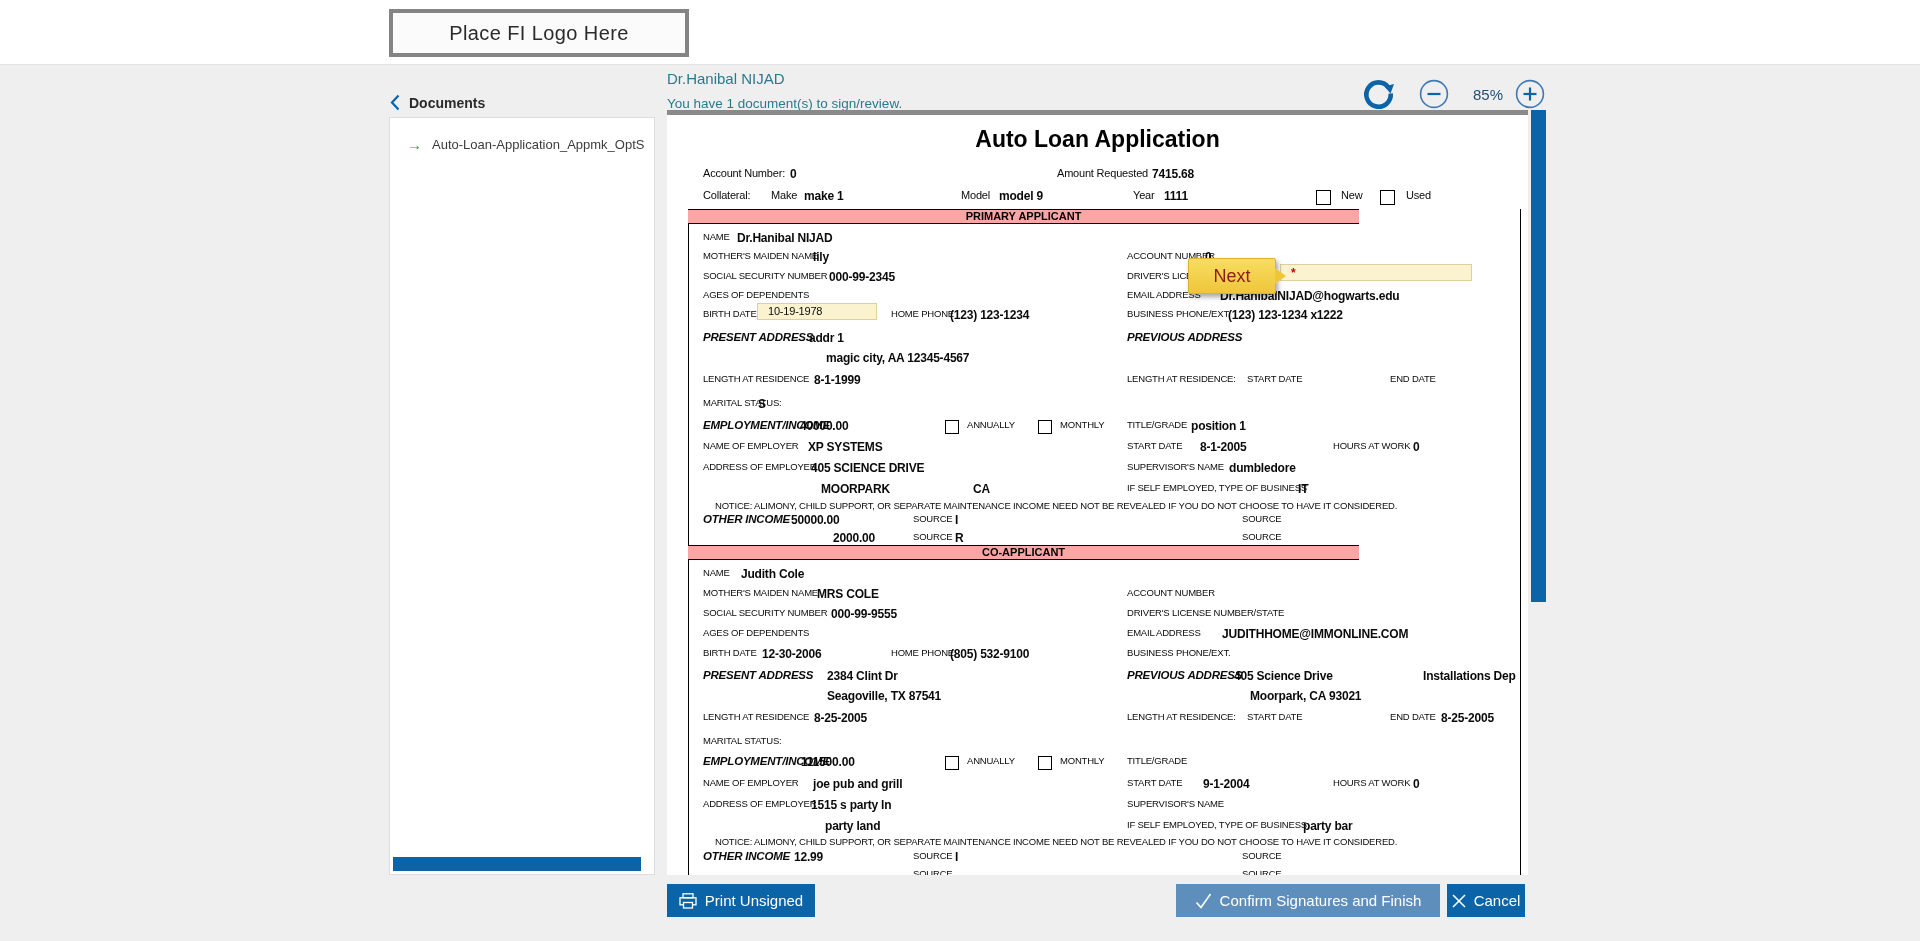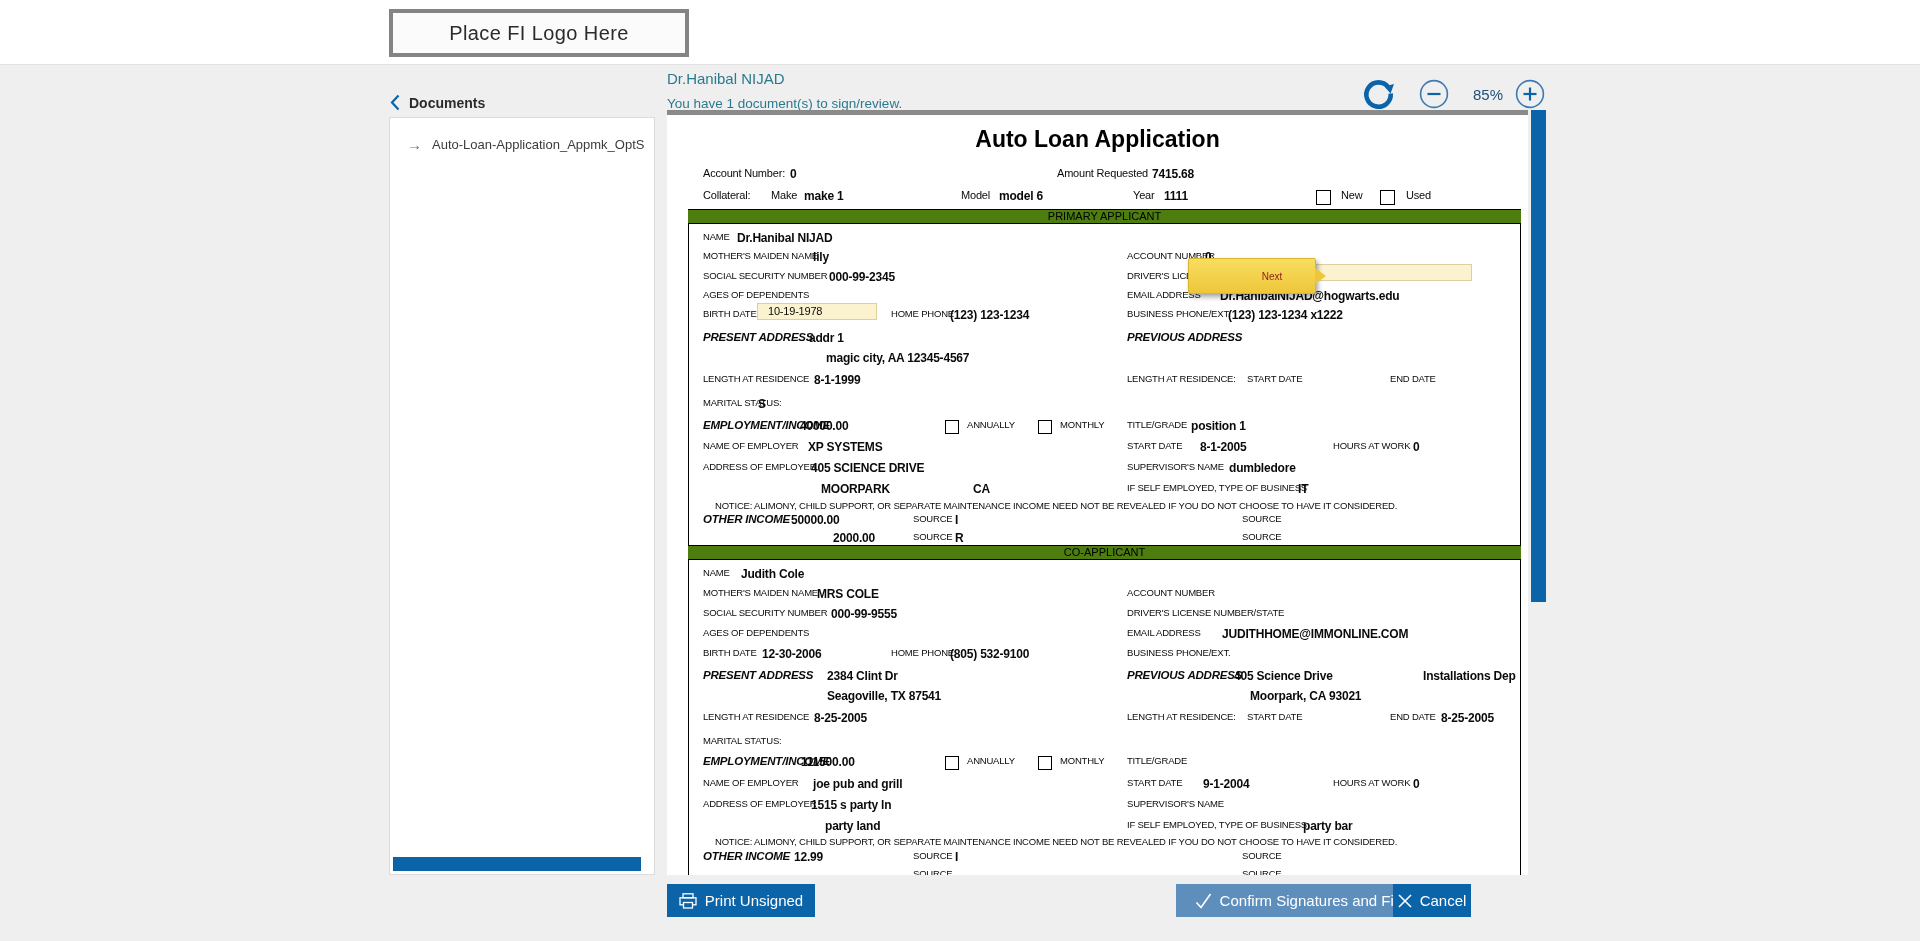--- a/index.html
+++ b/index.html
@@ -25,41 +25,41 @@
   .iconbtn{position:absolute;cursor:pointer;}
 
   .zoom-label{position:absolute;left:1463px;top:86px;width:50px;text-align:center;font-size:15px;color:#1e4e7a;}
 
   
   .viewport-top{position:absolute;left:667px;top:110px;width:861px;height:5px;background:#8a8a8a;}
   .scroll-thumb{position:absolute;left:1531px;top:110px;width:15px;height:492px;background:#0b63a8;cursor:pointer;}
   .page{position:absolute;left:667px;top:115px;width:861px;height:760px;background:#ffffff;overflow:hidden;}
   .doc-title{position:absolute;left:0;top:11px;width:100%;text-align:center;font-size:23px;font-weight:bold;color:#000;}
   .form-frame{position:absolute;left:21px;top:94px;width:833px;height:666px;border-left:1.5px solid #000;border-right:1.5px solid #000;box-sizing:border-box;}
-  .section-bar{position:absolute;left:21px;width:833px;height:13px;background:#4d7c0f;border-top:1.5px solid #000;border-bottom:1.5px solid #000;text-align:center;font-size:11px;font-weight:normal;line-height:13px;color:#000;box-sizing:content-box;}
+  .section-bar{position:absolute;left:21px;width:671px;height:13px;background:#fca5a5;border-top:1.5px solid #000;border-bottom:1.5px solid #000;text-align:center;font-size:11px;font-weight:bold;line-height:13px;color:#000;box-sizing:content-box;}
   .page span{position:absolute;white-space:nowrap;line-height:1;color:#0a0a0a;letter-spacing:-0.2px;}
   .t-lab{font-size:9.5px;}
   .t-val{font-size:12px;font-weight:bold;color:#000;}
   .t-txt{font-size:11px;}
   .t-big{font-size:11.5px;font-weight:bold;color:#000;font-style:italic;}
   .t-note{font-size:9.5px;padding-left:12px;}
   .t-chk{width:12px;height:12px;border:1.5px solid #000;background:#fff;}
   .t-chk13{width:13px;height:13px;border:1.5px solid #000;background:#fff;}
   .yfield{position:absolute;background:#fbf3cf;border:1px solid #ddd0a0;box-sizing:border-box;display:flex;align-items:center;padding-left:10px;font-size:11px;color:#111;cursor:pointer;}
   .yfield .req{position:static;color:#cc0000;font-weight:bold;font-size:12px;margin-right:4px;}
 
   
-  .tooltip{position:absolute;left:1188px;top:258px;width:86px;height:34px;background:linear-gradient(#f8dd60,#eec63a);border:1px solid #d9b52f;border-radius:2px;box-shadow:2px 3px 5px rgba(0,0,0,.35);display:flex;align-items:center;justify-content:center;font-size:10px;color:#8e1b1b;z-index:6;cursor:pointer;padding-left:40px;}
+  .tooltip{position:absolute;left:1188px;top:258px;width:86px;height:34px;background:linear-gradient(#f8dd60,#eec63a);border:1px solid #d9b52f;border-radius:2px;box-shadow:2px 3px 5px rgba(0,0,0,.35);display:flex;align-items:center;justify-content:center;font-size:18px;color:#8e1b1b;z-index:6;cursor:pointer;}
   .tooltip:after{content:"";position:absolute;right:-11px;top:50%;margin-top:-8px;border-left:11px solid #eec63a;border-top:8px solid transparent;border-bottom:8px solid transparent;}
 
   
   .btn{position:absolute;top:884px;height:33px;display:flex;align-items:center;justify-content:center;gap:8px;color:#fff;font-size:15px;cursor:pointer;box-sizing:border-box;}
   .btn-print{left:667px;width:148px;background:#0b63a8;}
   .btn-confirm{left:1176px;width:264px;background:#5e8fbc;}
-  .btn-cancel{left:1393px;width:78px;background:#0b63a8;}
+  .btn-cancel{left:1447px;width:78px;background:#0b63a8;}
 </style>
 </head>
 <body>
 
 <div class="app">
 
   <div class="topbar">
     <div class="logo-box">Place FI Logo Here</div>
   </div>
 
@@ -110,21 +110,21 @@
     <div class="form-frame"></div>
     <div style="position:absolute;left:0;top:0;width:100%;height:100%;">
         <span class="t-txt" style="left: 36px; top: 53px;">Account Number:</span>
         <span class="t-val" style="left: 123px; top: 53px;">0</span>
         <span class="t-txt" style="left: 390px; top: 53px;">Amount Requested</span>
         <span class="t-val" style="left: 485px; top: 53px;">7415.68</span>
         <span class="t-txt" style="left: 36px; top: 75px;">Collateral:</span>
         <span class="t-txt" style="left: 104px; top: 75px;">Make</span>
         <span class="t-val" style="left: 137px; top: 75px;">make 1</span>
         <span class="t-txt" style="left: 294px; top: 75px;">Model</span>
-        <span class="t-val" style="left: 332px; top: 75px;">model 6</span>
+        <span class="t-val" style="left: 332px; top: 75px;">model 9</span>
         <span class="t-txt" style="left: 466px; top: 75px;">Year</span>
         <span class="t-val" style="left: 497px; top: 75px;">1111</span>
         <span class="t-chk13" style="left: 649px; top: 75px;"></span>
         <span class="t-txt" style="left: 674px; top: 75px;">New</span>
         <span class="t-chk13" style="left: 713px; top: 75px;"></span>
         <span class="t-txt" style="left: 739px; top: 75px;">Used</span>
         <div class="section-bar" style="top: 94px;">PRIMARY APPLICANT</div>
         <span class="t-lab" style="left: 36px; top: 117px;">NAME</span>
         <span class="t-val" style="left: 70px; top: 117px;">Dr.Hanibal NIJAD</span>
         <span class="t-lab" style="left: 36px; top: 136px;">MOTHER'S MAIDEN NAME</span>

